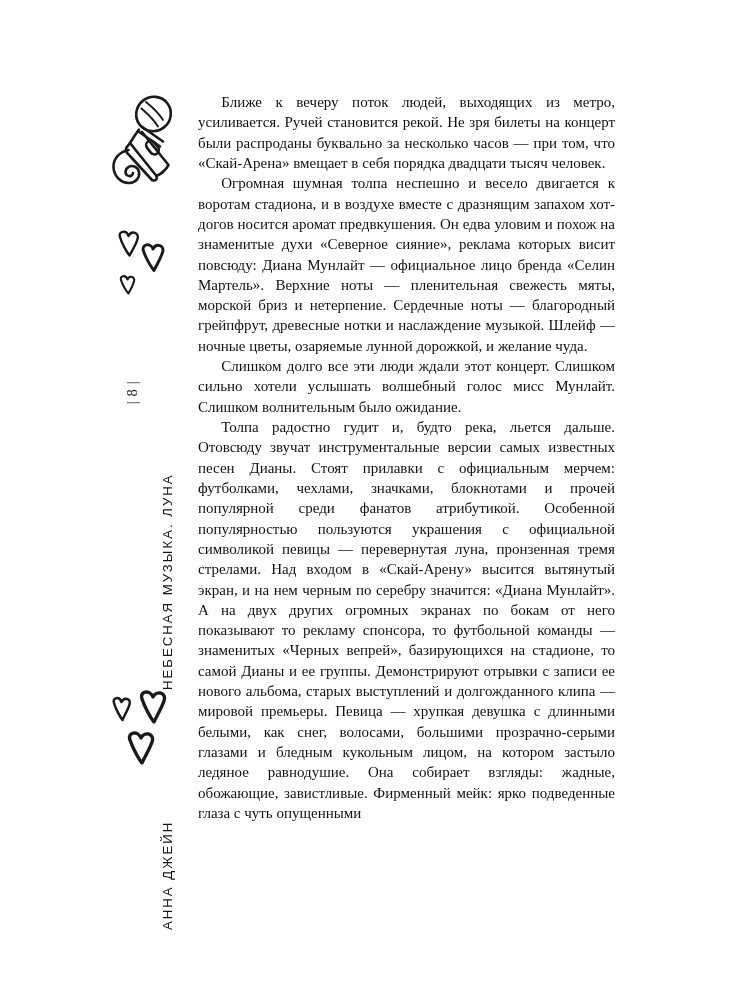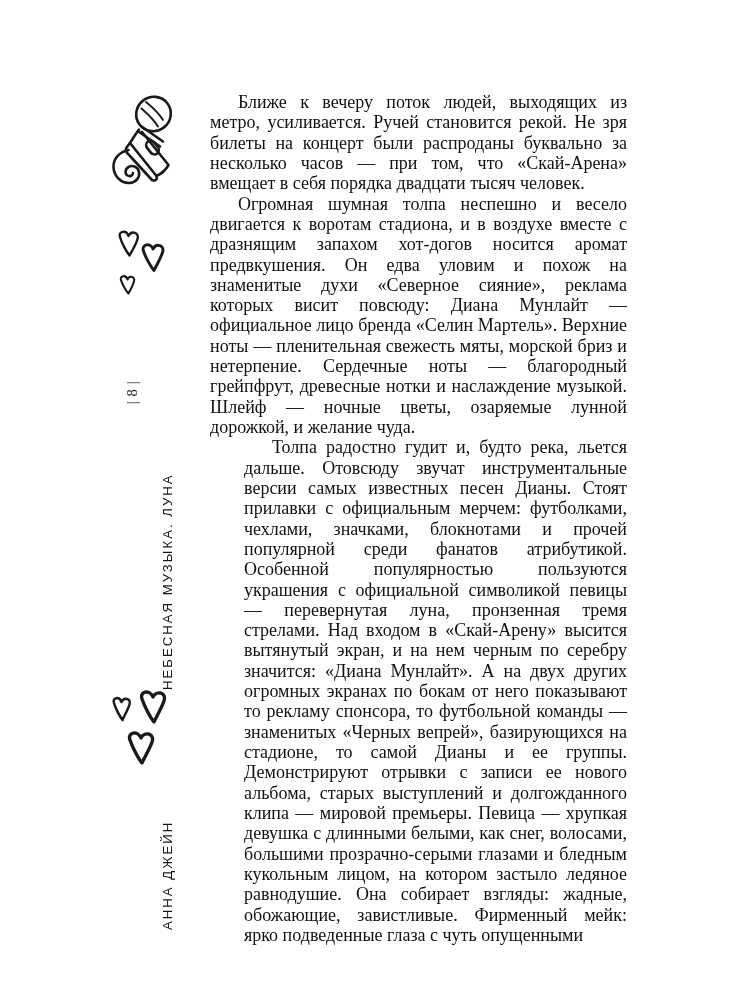--- a/index.html
+++ b/index.html
@@ -100,38 +100,37 @@
   }
 
   .author-label {
     left: 152px;
     top: 930px;
   }
 
   
   .body-text {
     position: absolute;
-    left: 210px;
+    left: 198px;
     top: 92px;
     width: 417px;
-    font-size: 18px;
+    font-size: 15px;
     line-height: 20.32px;
     text-align: justify;
     text-justify: inter-word;
     color: #111111;
     hyphens: manual;
   }
   .body-text p {
     margin: 0;
     text-indent: 1.55em;
     text-align: justify;
   }
   .body-text p:last-child {
     text-align: justify;
-    margin-left: 34px;
   }
 </style>
 </head>
 <body>
 
 <div class="page">
 
   <div class="deco-col">
 
     <div class="mic-icon">
@@ -186,16 +185,17 @@
     <span>НЕБЕСНАЯ МУЗЫКА. ЛУНА</span>
   </div>
 
   <div class="rot-label author-label">
     <span>АННА ДЖЕЙН</span>
   </div>
 
   <div class="body-text" id="body-text">
       <p>Ближе к вечеру поток людей, выходящих из метро, усиливается. Ручей становится рекой. Не зря билеты на концерт были распроданы буквально за несколько ча­сов — при том, что «Скай-Арена» вмещает в себя по­рядка двадцати тысяч человек.</p>
       <p>Огромная шумная толпа неспешно и весело двига­ется к воротам стадиона, и в воздухе вместе с дразня­щим запахом хот-догов носится аромат предвкушения. Он едва уловим и похож на знаменитые духи «Северное сияние», реклама которых висит повсюду: Диана Мун­лайт — официальное лицо бренда «Селин Мартель». Верхние ноты — пленительная свежесть мяты, морской бриз и нетерпение. Сердечные ноты — благородный грейпфрут, древесные нотки и наслаждение музыкой. Шлейф — ночные цветы, озаряемые лунной дорожкой, и желание чуда.</p>
+      <p>Слишком долго все эти люди ждали этот концерт. Слишком сильно хотели услышать волшебный голос мисс Мунлайт. Слишком волнительным было ожидание.</p>
       <p>Толпа радостно гудит и, будто река, льется дальше. Отовсюду звучат инструментальные версии самых известных песен Дианы. Стоят прилавки с официаль­ным мерчем: футболками, чехлами, значками, блокно­тами и прочей популярной среди фанатов атрибутикой. Особенной популярностью пользуются украшения с официальной символикой певицы — перевернутая луна, пронзенная тремя стрелами. Над входом в «Скай-Арену» высится вытянутый экран, и на нем черным по серебру значится: «Диана Мунлайт». А на двух других огромных экранах по бокам от него показывают то рек­ламу спонсора, то футбольной команды — знаменитых «Черных вепрей», базирующихся на стадионе, то самой Дианы и ее группы. Демонстрируют отрывки с записи ее нового альбома, старых выступлений и долгожданного клипа — мировой премьеры. Певица — хрупкая девушка с длинными белыми, как снег, волосами, большими про­зрачно-серыми глазами и бледным кукольным лицом, на котором застыло ледяное равнодушие. Она собирает взгляды: жадные, обожающие, завистливые. Фирмен­ный мейк: ярко подведенные глаза с чуть опущенными</p>
     </div>
 
 </div>
 
 </body></html>

